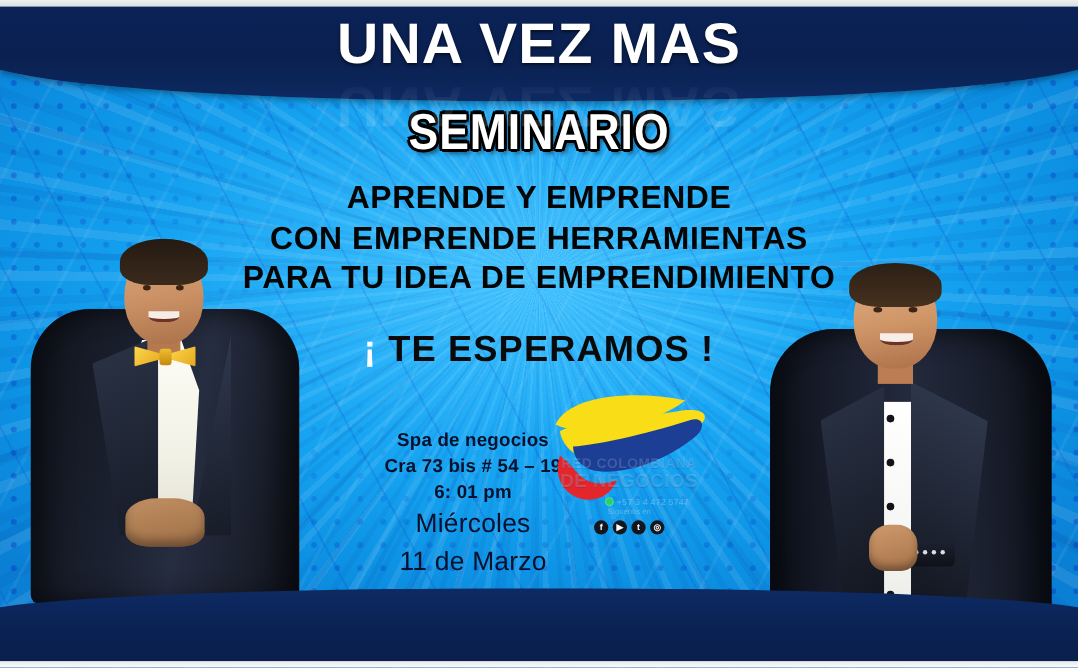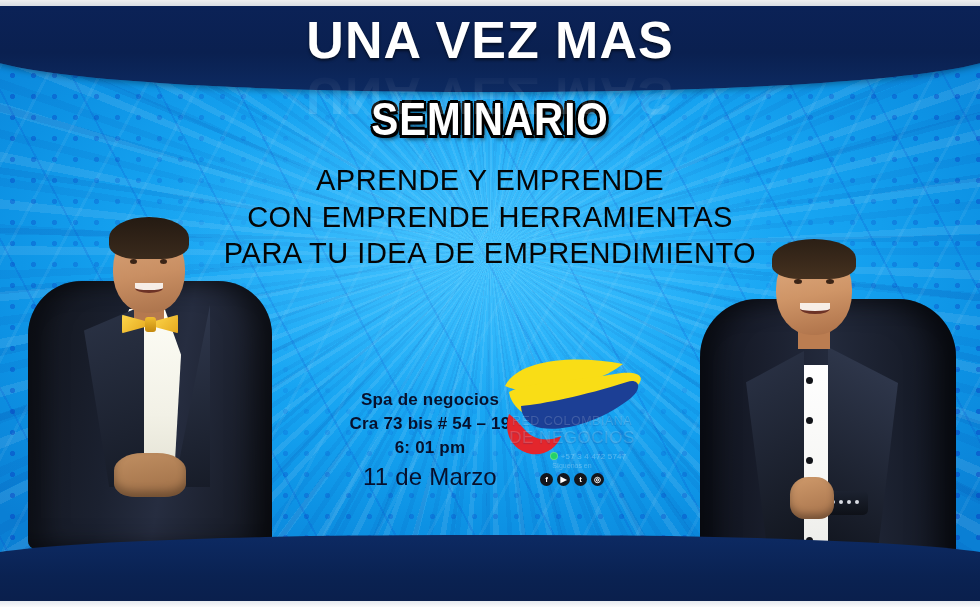--- a/index.html
+++ b/index.html
@@ -146,21 +146,21 @@
       -2.5px -2.5px 0 #000, 2.5px -2.5px 0 #000,
       -2.5px  2.5px 0 #000, 2.5px  2.5px 0 #000,
       0 -3px 0 #000, 0 3px 0 #000, -3px 0 0 #000, 3px 0 0 #000,
       4px 5px 4px rgba(0,0,0,.45);
   }
 
   .subhead {
     position:absolute; top:162px; left:0; width:980px;
     text-align:center;
     color:#050505;
-    font-weight:normal;
+    font-weight:bold;
     font-family:"Liberation Sans", sans-serif;
   }
   .subhead div { letter-spacing:.5px; line-height:1.26; }
   .sub-l1 { font-size:29px; }
   .sub-l2 { font-size:29px; }
   .sub-l3 { font-size:29px; }
 
   .esperamos {
     position:absolute; top:298px; left:0; width:980px;
     text-align:center;
@@ -186,21 +186,21 @@
   
   .logo-wrap {
     position:absolute; left:487px; top:352px;
     width:170px; height:150px;
     z-index:19;
   }
   .logo-watermark {
     position:absolute; left:0; top:62px; width:170px;
     text-align:center;
     color:rgba(255,255,255,0.17);
-    font-weight:normal;
+    font-weight:bold;
     line-height:1.12;
     letter-spacing:.5px;
     text-shadow:0 1px 1px rgba(0,40,120,.18);
   }
   .wm-l1 { font-size:12.5px; }
   .wm-l2 { font-size:17px; }
   .logo-phone {
     position:absolute; left:16px; top:100px; width:170px;
     text-align:center;
     font-size:8px;
@@ -427,25 +427,31 @@
   <div class="content">
 
     <div class="seminario">SEMINARIO</div>
 
     <div class="subhead">
       <div class="sub-l1">APRENDE Y EMPRENDE</div>
       <div class="sub-l2">CON EMPRENDE HERRAMIENTAS</div>
       <div class="sub-l3">PARA TU IDEA DE EMPRENDIMIENTO</div>
     </div>
 
+    <div class="esperamos">
+      <span class="bang-open">¡</span>
+      <span>TE ESPERAMOS</span>
+      <span class="bang-close">!</span>
+    </div>
 
     <div class="venue">
       <div class="line v-bold">Spa de negocios</div>
       <div class="line v-bold">Cra 73 bis # 54 – 19</div>
       <div class="line v-bold">6: 01 pm</div>
+      <div class="line v-big">Miércoles</div>
       <div class="line v-big">11 de Marzo</div>
     </div>
 
     <div class="logo-wrap">
       <svg width="170" height="110" viewBox="0 0 170 110">
         <path d="M18 34 C30 8, 86 2, 136 12 C118 26, 92 34, 64 38 C48 40, 30 40, 18 34 Z" fill="#f9dd16"></path>
         <path d="M22 40 C40 30, 78 30, 128 22 C150 18, 160 24, 150 34
                  C124 58, 86 70, 56 68 C38 66, 24 54, 22 40 Z" fill="#f9dd16"></path>
         <path d="M34 54 C56 52, 96 44, 140 30 C152 26, 156 36, 144 46
                  C116 68, 80 80, 54 76 C42 74, 34 64, 34 54 Z" fill="#1c3f95"></path>

